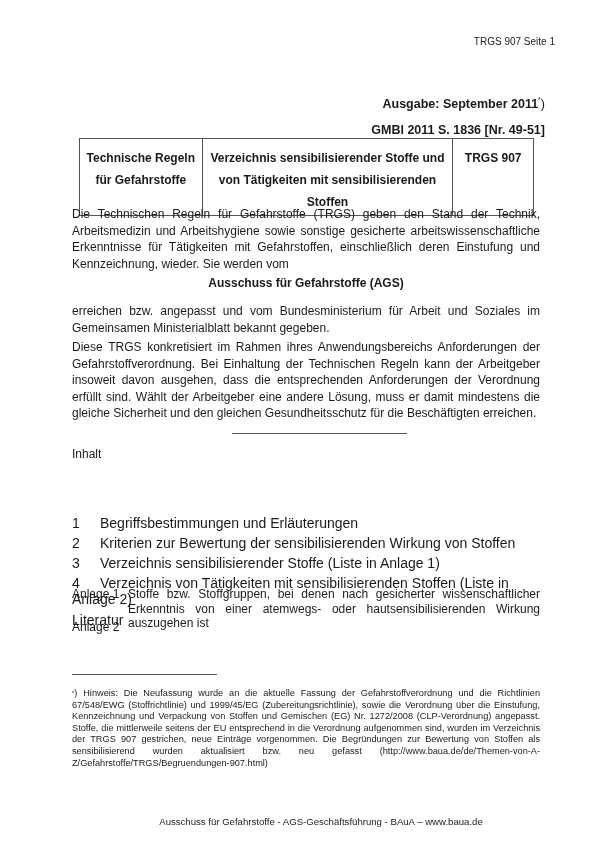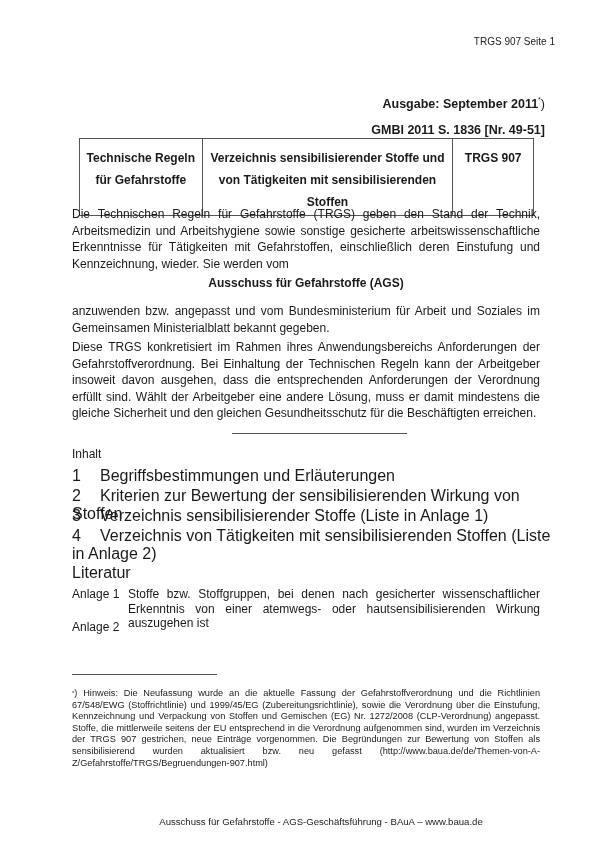--- a/index.html
+++ b/index.html
@@ -83,22 +83,23 @@
       height: 0;
       border-top: 1px solid #555;
     }
     .toc-title {
       top: 447px;
       left: 72px;
       font-size: 12px;
     }
     .toc-item {
       left: 72px;
-      font-size: 16px;
+      font-size: 14px;
       width: 480px;
+      margin-top: 48px;
     }
     .toc-item .num {
       display: inline-block;
       width: 28px;
     }
     .anlage {
       left: 72px;
       width: 468px;
       font-size: 12px;
       line-height: 14.5px;
@@ -156,21 +157,21 @@
     <td class="col2">Verzeichnis sensibilisierender Stoffe und von Tätigkeiten mit sensibilisierenden Stoffen</td>
     <td class="col3">TRGS 907</td>
   </tr>
 </tbody>
   </table>
 
 <div class="abs para" style="top:206px;">Die Technischen Regeln für Gefahrstoffe (TRGS) geben den Stand der Technik, Arbeitsmedizin und Arbeitshygiene sowie sonstige gesicherte arbeitswissenschaftliche Erkenntnisse für Tätigkeiten mit Gefahrstoffen, einschließlich deren Einstufung und Kennzeichnung, wieder. Sie werden vom</div>
 
 <div class="abs heading" style="top:276px;">Ausschuss für Gefahrstoffe (AGS)</div>
 
-<div class="abs para" style="top:303px;">anzuwenden bzw. angepasst und vom Bundesministerium für Arbeit und Soziales im Gemeinsamen Ministerialblatt bekannt gegeben.</div>
+<div class="abs para" style="top:303px;">erreichen bzw. angepasst und vom Bundesministerium für Arbeit und Soziales im Gemeinsamen Ministerialblatt bekannt gegeben.</div>
 
 <div class="abs para" style="top:339px;">Diese TRGS konkretisiert im Rahmen ihres Anwendungsbereichs Anforderungen der Gefahrstoffverordnung. Bei Einhaltung der Technischen Regeln kann der Arbeitgeber insoweit davon ausgehen, dass die entsprechenden Anforderungen der Verordnung erfüllt sind. Wählt der Arbeitgeber eine andere Lösung, muss er damit mindestens die gleiche Sicherheit und den gleichen Gesundheitsschutz für die Beschäftigten erreichen.</div>
 
 <div class="abs divider-center"></div>
 
 <div class="abs toc-title">Inhalt</div>
 
 <div class="abs toc-item" style="top:467px;">
   <span class="num">1</span><span>Begriffsbestimmungen und Erläuterungen</span>
 </div>

